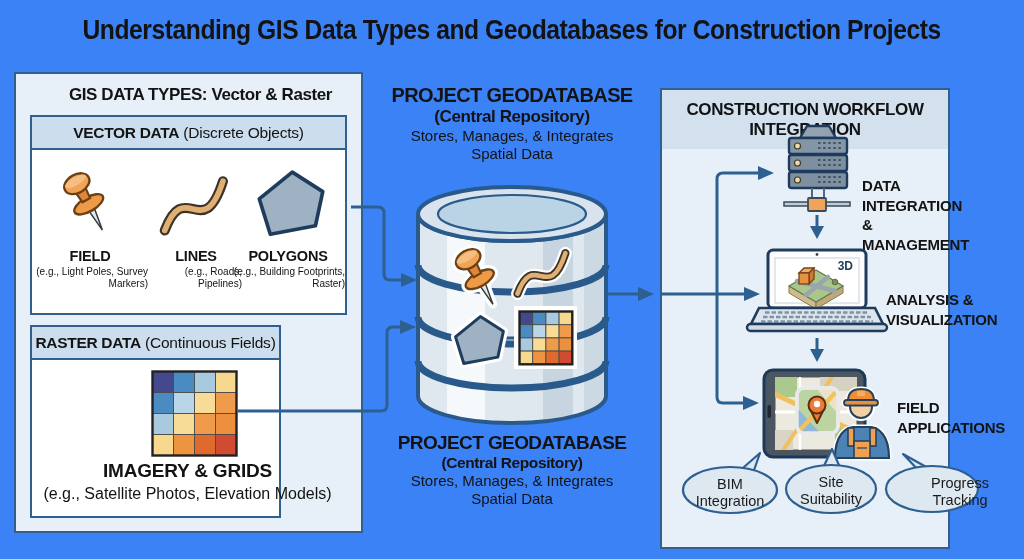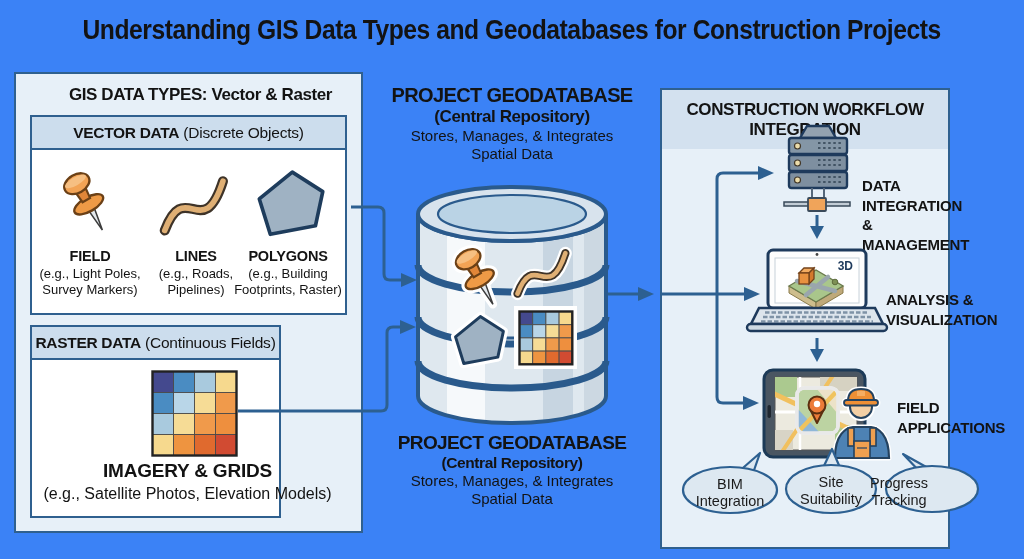--- a/index.html
+++ b/index.html
@@ -16,21 +16,21 @@
   .panel-header{text-align:center;font-weight:bold;font-size:17px;letter-spacing:-0.4px;padding-top:11px;}
   .panel-right .panel-header{background:#d3e1ef;padding:10px 0 9px;}
   .box{position:absolute;background:#fff;border:2px solid #2f608f;box-sizing:border-box;}
   .box-vector{left:14px;top:41px;width:317px;height:200px;}
   .box-raster{left:14px;top:251px;width:251px;height:193px;}
   .box-header{height:33px;background:#ccdded;border-bottom:2px solid #2f608f;text-align:center;
               font-size:15.5px;line-height:31px;box-sizing:border-box;letter-spacing:-0.2px;}
   .box-header b{letter-spacing:-0.3px;}
   .vec-col{position:absolute;top:131px;text-align:center;}
   .vec-col .lbl{font-weight:bold;font-size:14.5px;letter-spacing:-0.2px;}
-  .vec-col .ex{font-size:13px;line-height:1.22;margin-top:2px;}
+  .vec-col .ex{font-size:10px;line-height:1.22;margin-top:2px;text-align:right;}
   .raster-caption{position:absolute;left:0;top:133px;width:311px;text-align:center;}
   .raster-caption .lbl{font-weight:bold;font-size:19px;letter-spacing:-0.2px;}
   .raster-caption .ex{font-size:16px;margin-top:3px;}
   
   .centertext{position:absolute;width:264px;left:380px;text-align:center;}
   .ct-top{top:84px;}
   .ct-bottom{top:432px;}
   .ct-title{font-weight:bold;font-size:20px;letter-spacing:-0.6px;}
   .ct-sub{font-weight:bold;font-size:17px;letter-spacing:-0.4px;}
   .ct-line{font-size:15px;line-height:1.2;}
@@ -336,19 +336,19 @@
 
   <div id="toplabels">
     <div class="bubble-text" style="left:683px;top:476px;width:94px;">
       <div>BIM</div>
       <div>Integration</div>
     </div>
     <div class="bubble-text" style="left:787px;top:474px;width:88px;">
       <div>Site</div>
       <div>Suitability</div>
     </div>
-    <div class="bubble-text" style="left:852px;top:475px;width:94px;">
+    <div class="bubble-text" style="left:913px;top:475px;width:94px;">
       <div>Progress</div>
       <div>Tracking</div>
     </div>
   </div>
 
 </div>
 
 </body></html>

